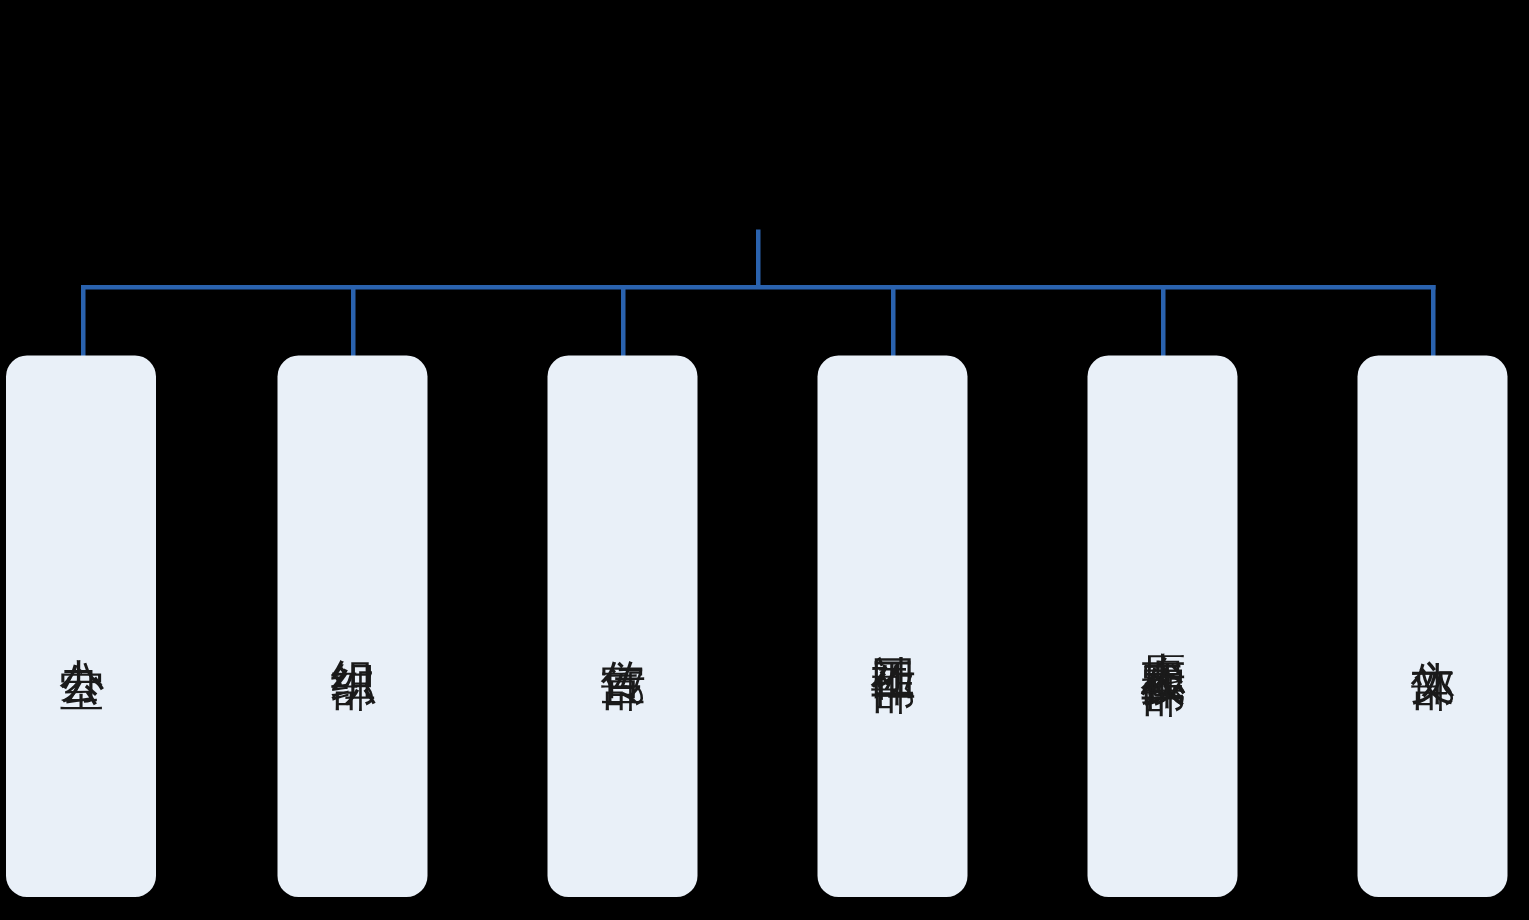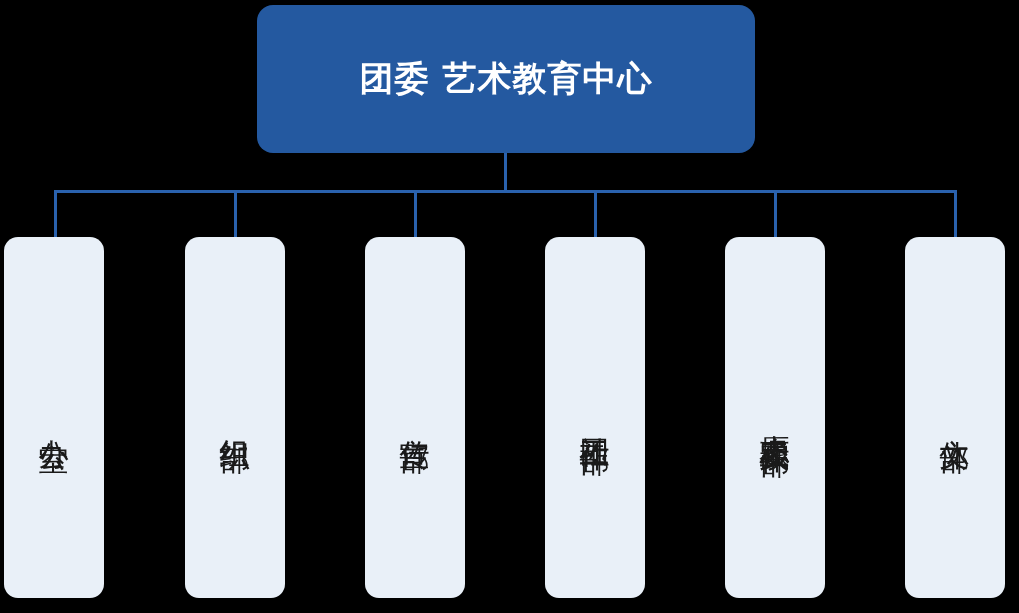--- a/index.html
+++ b/index.html
@@ -92,23 +92,20 @@
     letter-spacing: 2px;
     font-family: "DejaVu Sans", "Liberation Sans", sans-serif;
     white-space: nowrap;
   }
 </style>
 </head>
 <body>
 
 <div id="canvas">
 
-  <div class="root-node">
-    <div class="root-label">团委 艺术教育中心</div>
-  </div>
 
   <div class="conn conn-stem"></div>
   <div class="conn conn-bus"></div>
 
   <div class="conn conn-drop" style="left:54px;"></div>
   <div class="conn conn-drop" style="left:234px;"></div>
   <div class="conn conn-drop" style="left:414px;"></div>
   <div class="conn conn-drop" style="left:594px;"></div>
   <div class="conn conn-drop" style="left:774px;"></div>
   <div class="conn conn-drop" style="left:954px;"></div>

